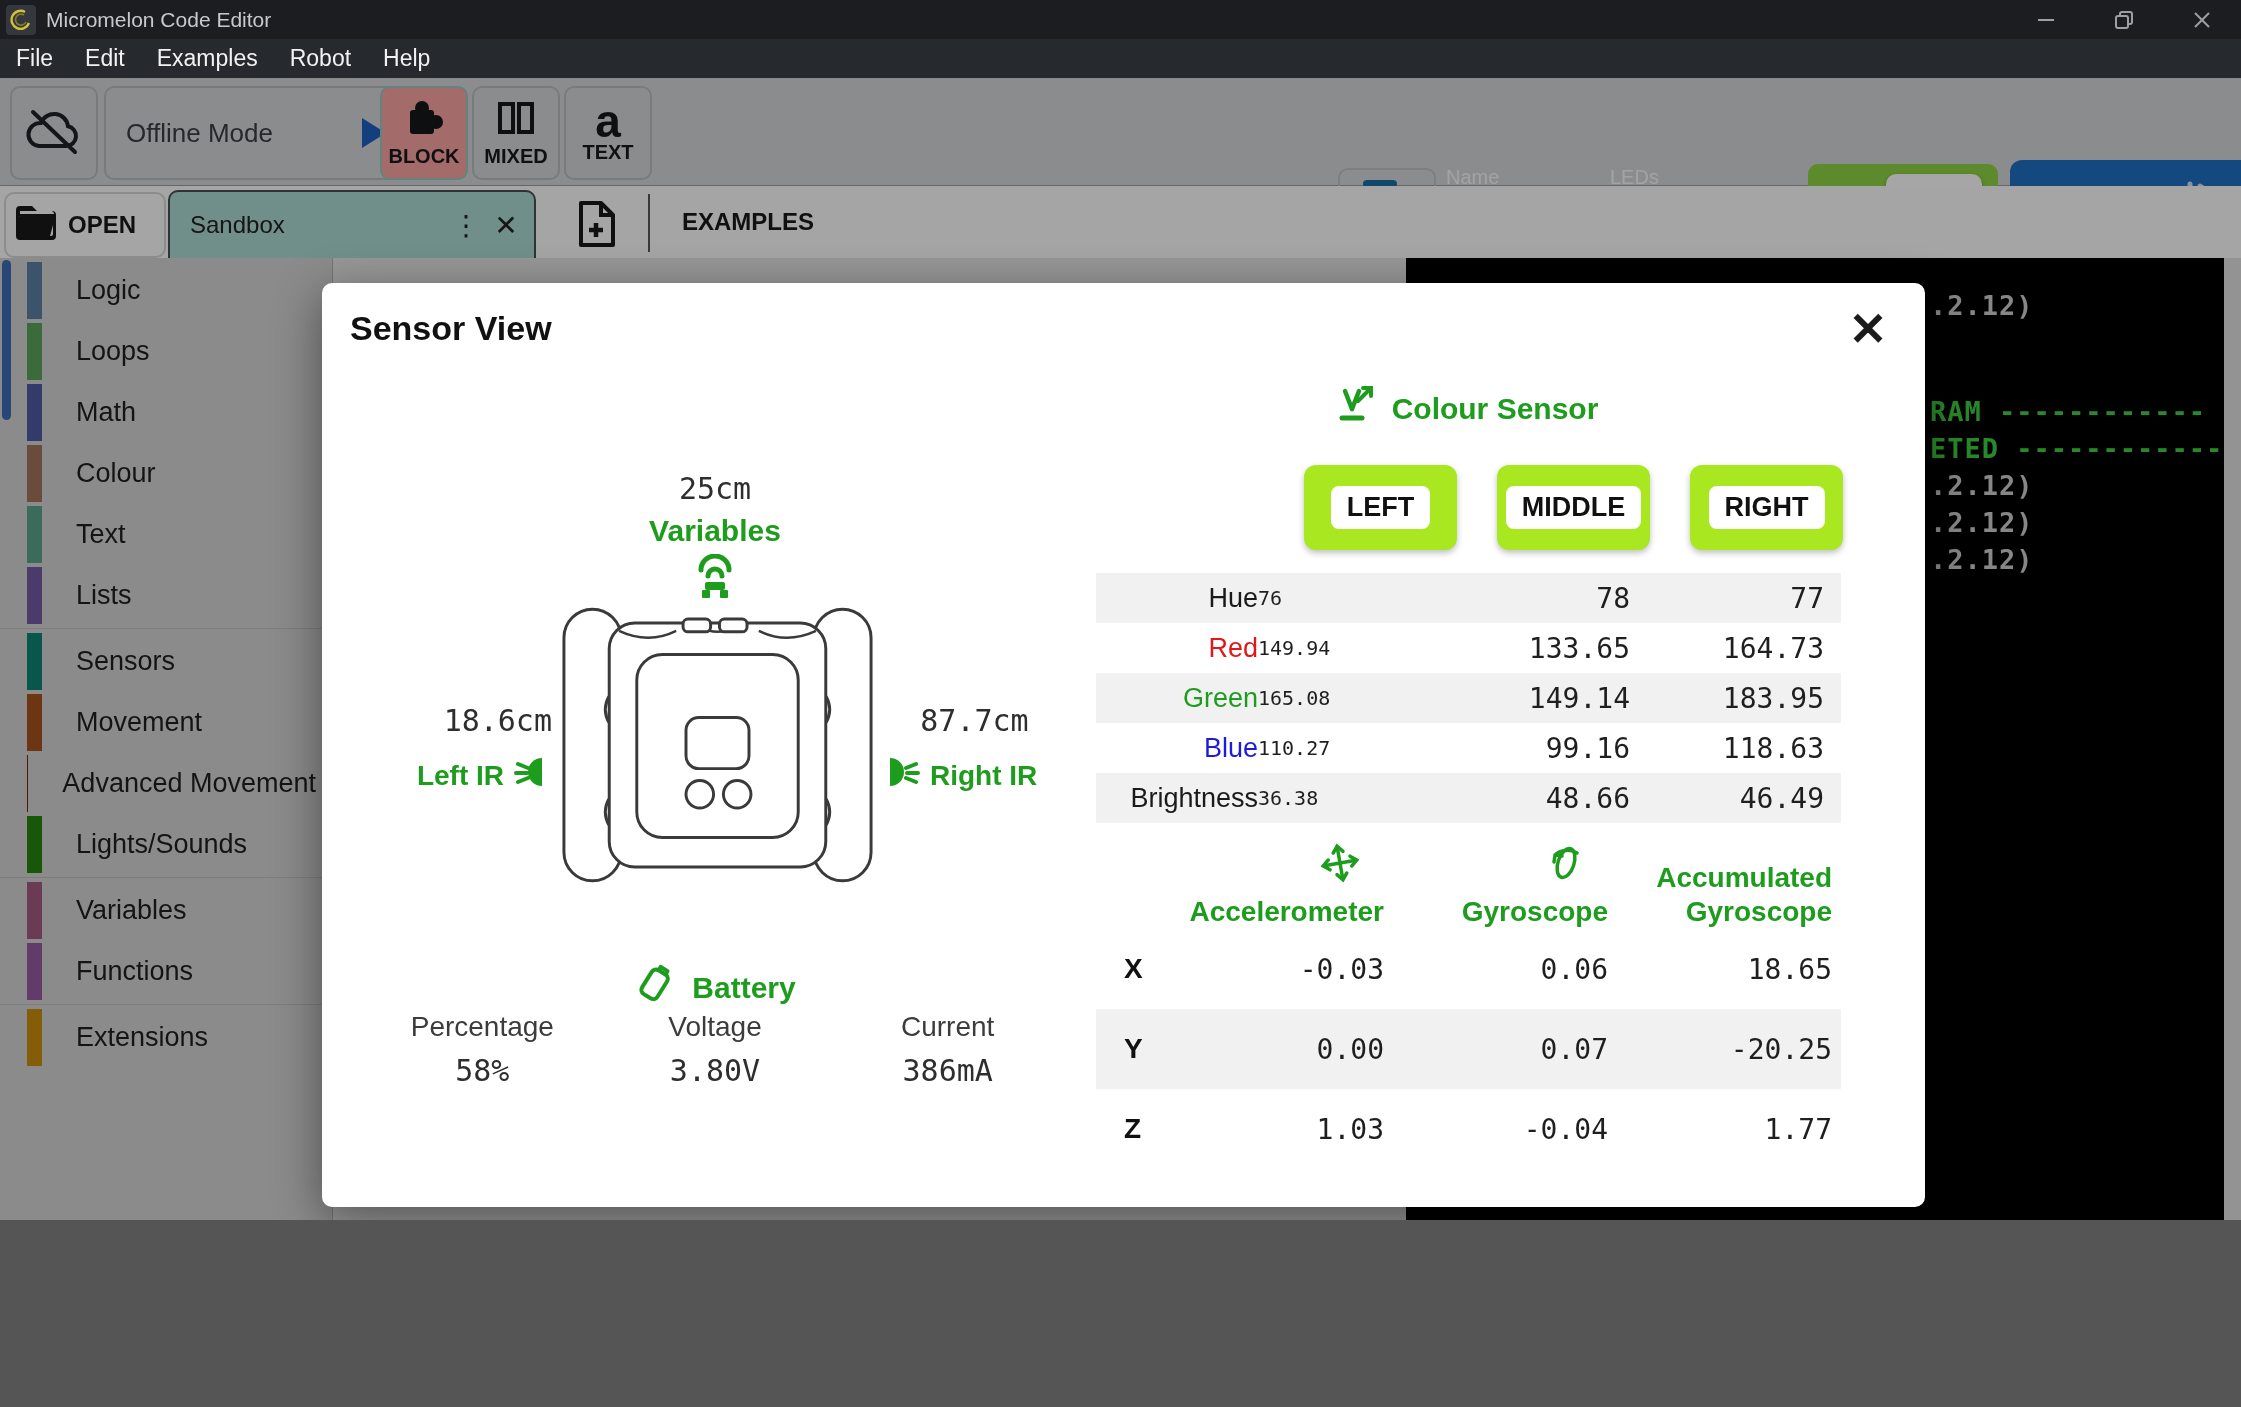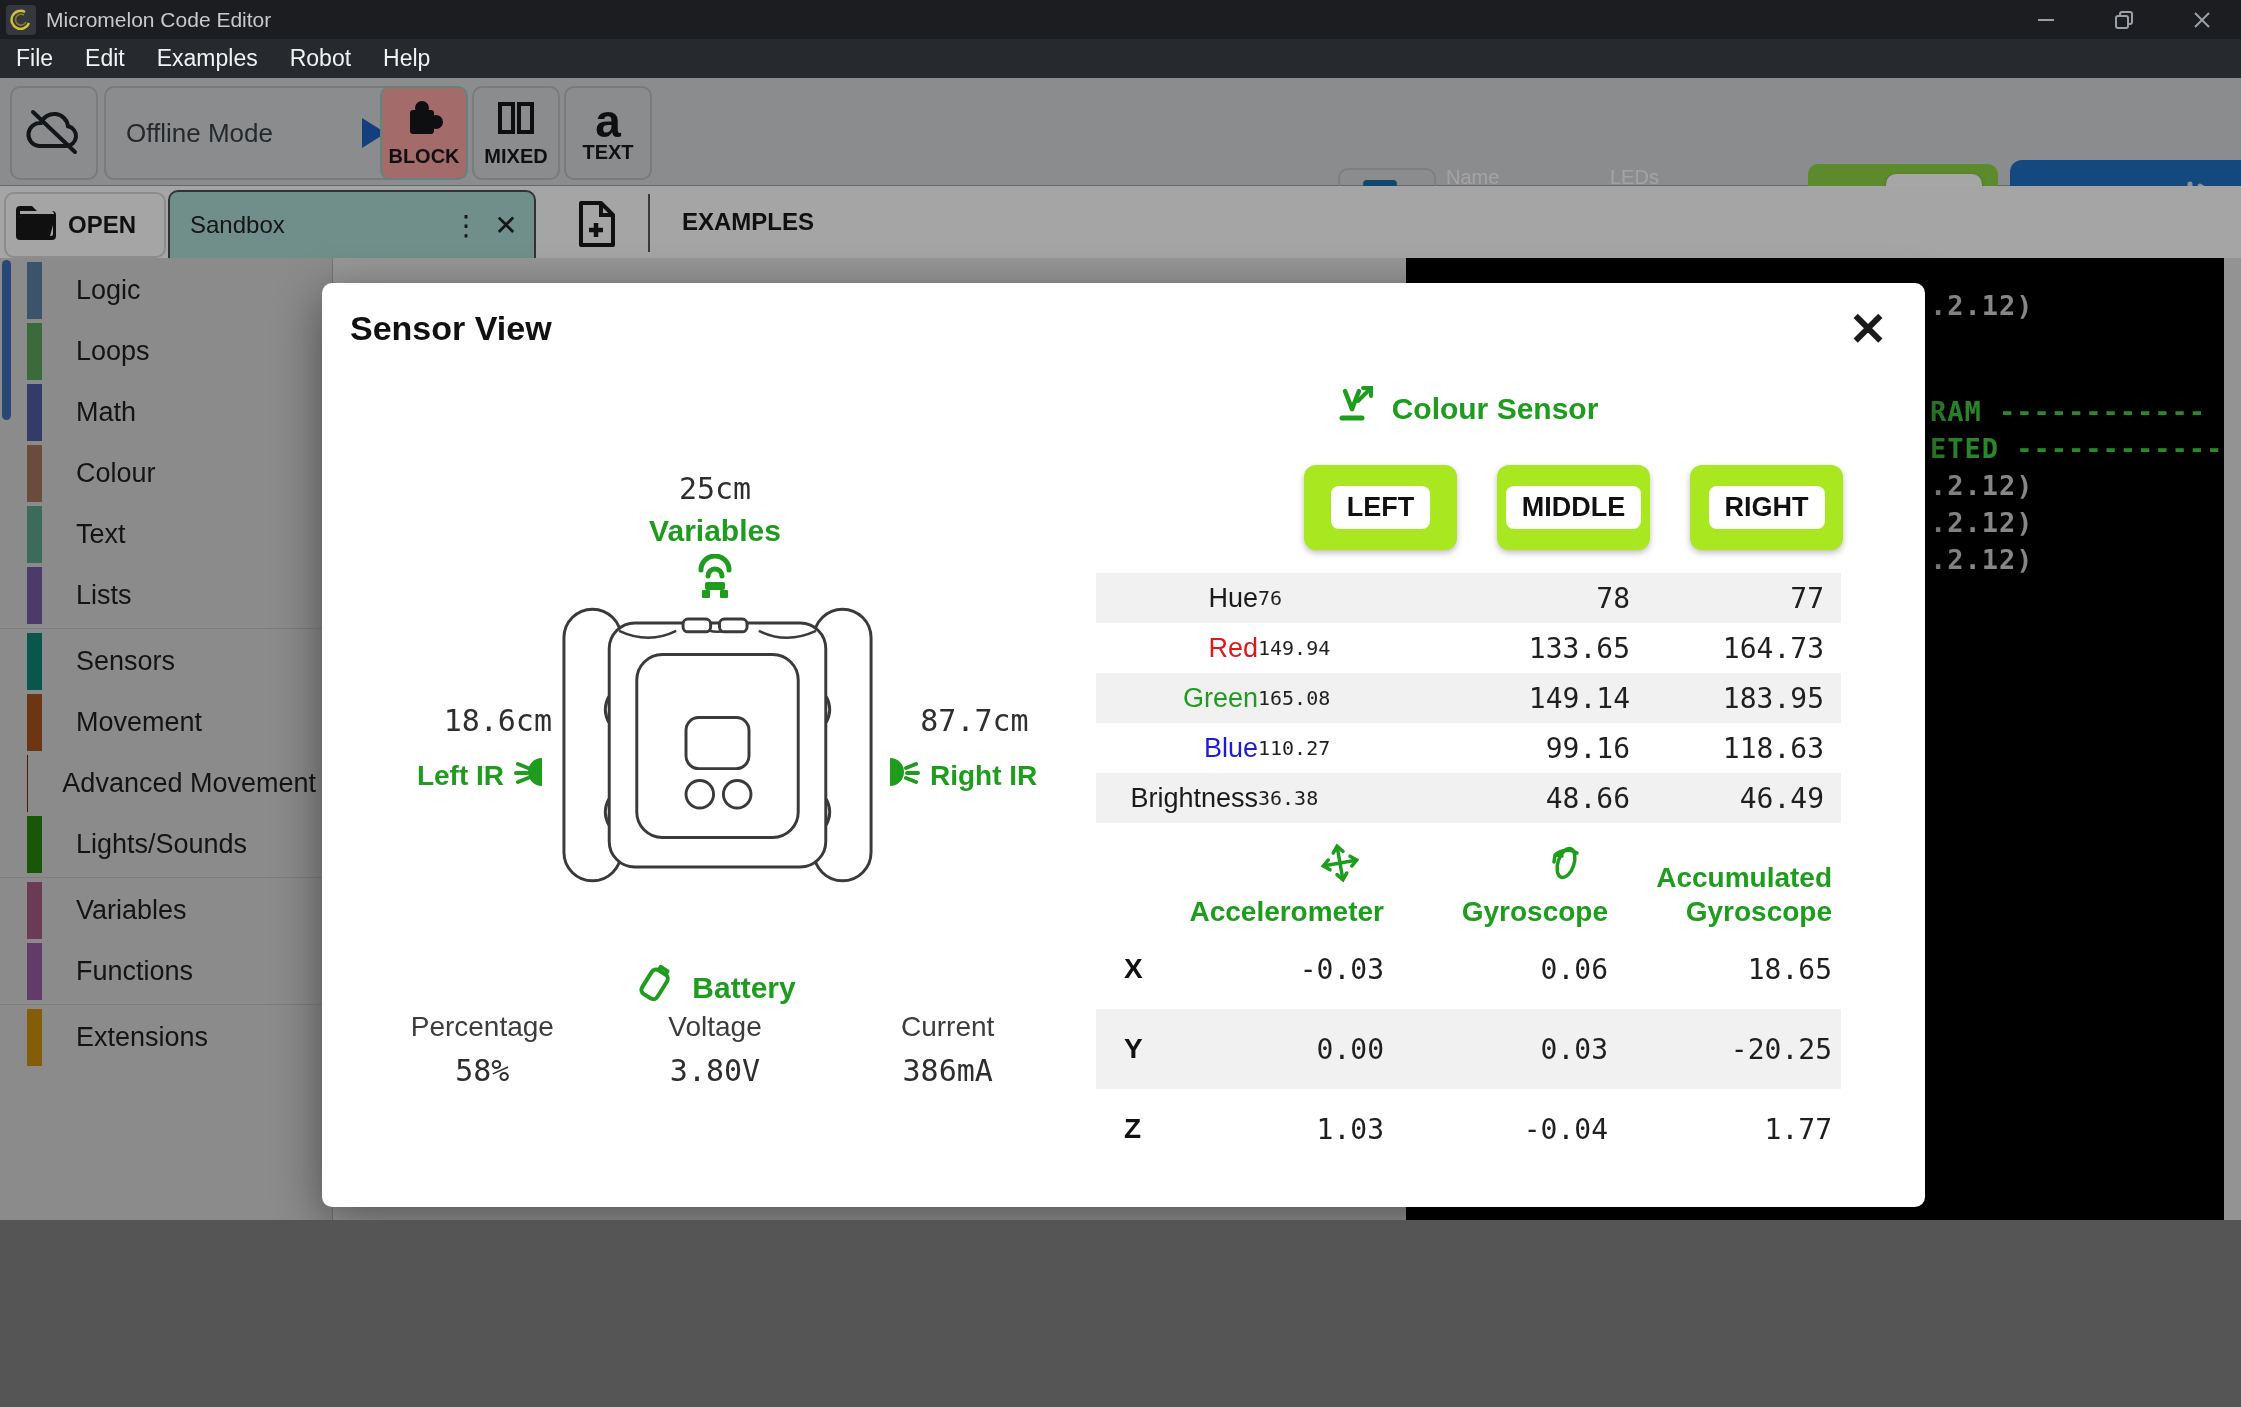--- a/index.html
+++ b/index.html
@@ -551,21 +551,21 @@
     <div class="mtable">
       <div class="mrow">
         <span class="mlabel">X</span>
         <span class="mv1 mono">-0.03</span>
         <span class="mv2 mono">0.06</span>
         <span class="mv3 mono">18.65</span>
       </div>
       <div class="mrow shade">
         <span class="mlabel">Y</span>
         <span class="mv1 mono">0.00</span>
-        <span class="mv2 mono">0.03</span>
+        <span class="mv2 mono">0.07</span>
         <span class="mv3 mono">-20.25</span>
       </div>
       <div class="mrow">
         <span class="mlabel">Z</span>
         <span class="mv1 mono">1.03</span>
         <span class="mv2 mono">-0.04</span>
         <span class="mv3 mono">1.77</span>
       </div>
     </div>
   </div>

